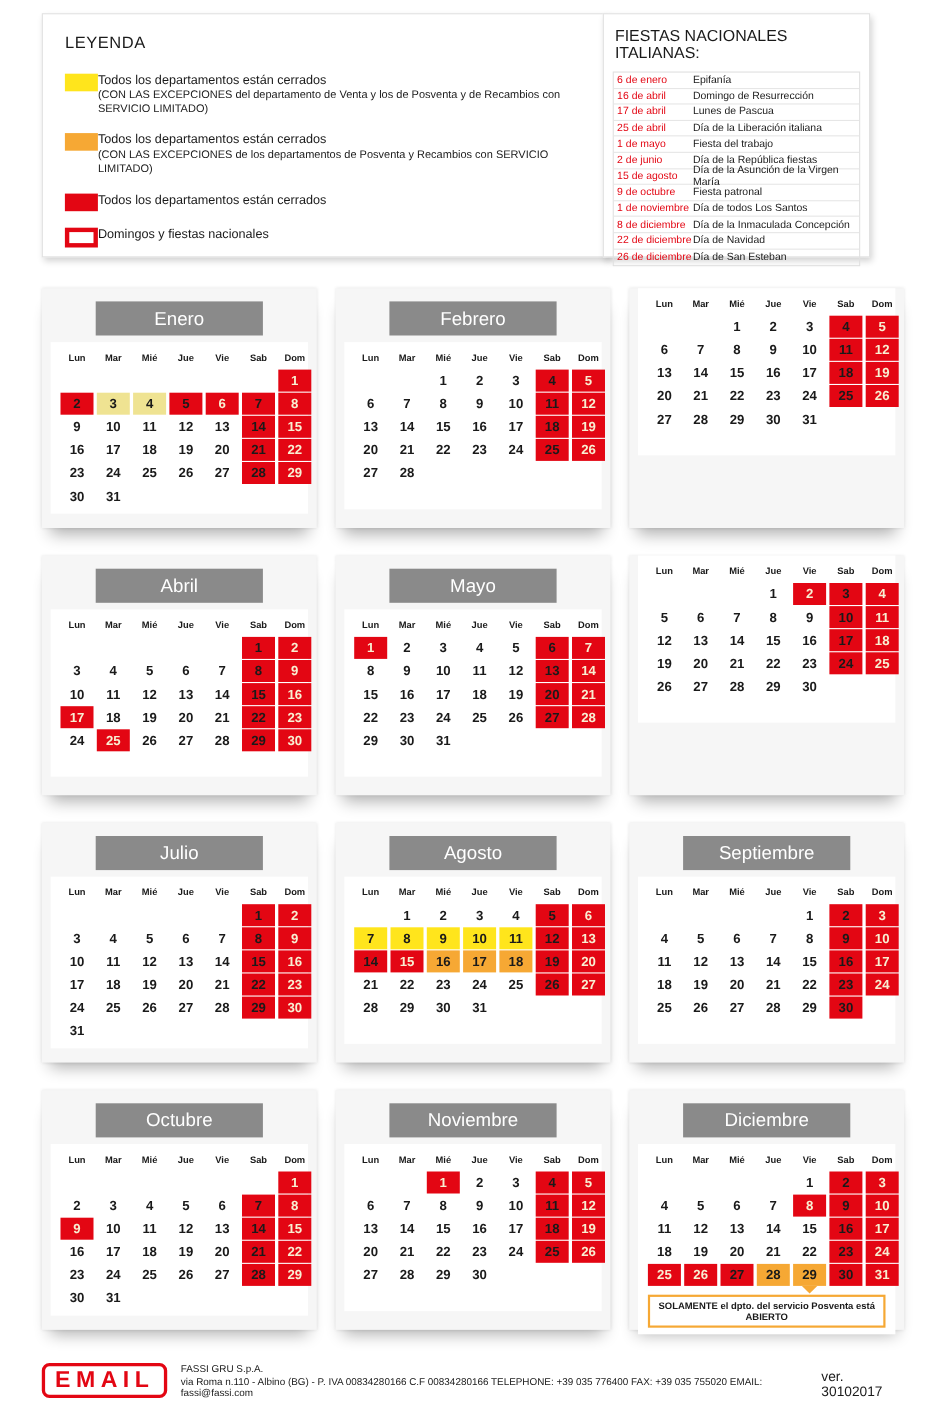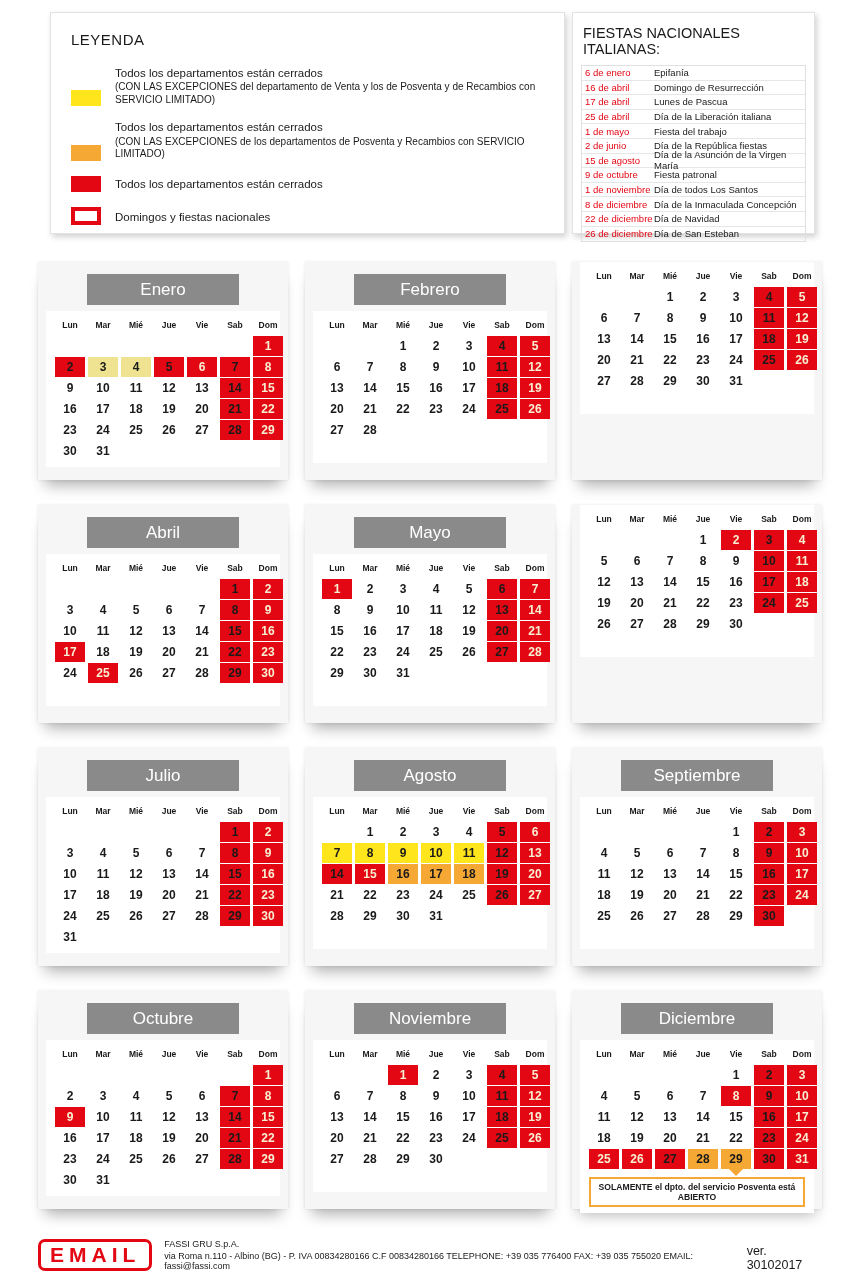--- a/index.html
+++ b/index.html
@@ -1,38 +1,38 @@
 <!DOCTYPE html>
 <html><head>
 <meta charset="utf-8">
 <style>
   * { margin:0; padding:0; box-sizing:border-box; }
   html,body { width:858px; background:#ffffff; font-family:"Liberation Sans", sans-serif; }
   .page { position:relative; width:858px; height:1282px; background:#fff; overflow:hidden; }
 
   
   .legend-box {
-    position:absolute; left:50px; top:12px; width:515px; height:222px;
+    position:absolute; left:38px; top:12px; width:515px; height:222px;
     background:#fff; border:1px solid #e2e2e2;
     box-shadow:2px 3px 6px rgba(0,0,0,0.18);
     padding:18px 20px;
   }
   .legend-title { font-size:15px; color:#1a1a1a; letter-spacing:0.5px; }
   .legend-items { margin-top:18px; display:flex; flex-direction:column; gap:14px; }
-  .legend-item { display:flex; align-items:flex-end; gap:14px; }
+  .legend-item { display:flex; align-items:flex-start; }
   .chip { flex:0 0 auto; width:30px; height:16px; margin-top:1px; }
   .chip.yellow { background:#ffe51c; }
   .chip.orange { background:#f6a834; }
   .chip.red    { background:#e30613; }
   .chip.outline{ background:#fff; border:4px solid #e30613; height:18px; }
   .legend-text { font-size:11.5px; color:#1a1a1a; line-height:1.25; }
   .legend-sub  { font-size:10px; color:#1a1a1a; line-height:1.25; margin-top:1px; }
 
   .holidays-box {
-    position:absolute; left:572px; top:12px; width:243px; height:222px;
+    position:absolute; left:548px; top:12px; width:243px; height:222px;
     background:#fff; border:1px solid #e2e2e2;
     box-shadow:2px 3px 6px rgba(0,0,0,0.18);
     padding:10px 8px 8px 8px;
   }
   .holidays-title { font-size:14.5px; color:#1a1a1a; margin:2px 0 8px 2px; }
   .holidays-table { border:1px solid #e0e0e0; }
   .holiday-row { display:flex; border-bottom:1px solid #e6e6e6; height:14.6px; align-items:center; }
   .holiday-row:last-child { border-bottom:none; }
   .h-date { flex:0 0 72px; padding-left:3px; font-size:9.5px; color:#e30613; }
   .h-name { flex:1; font-size:9.5px; color:#1a1a1a; }

